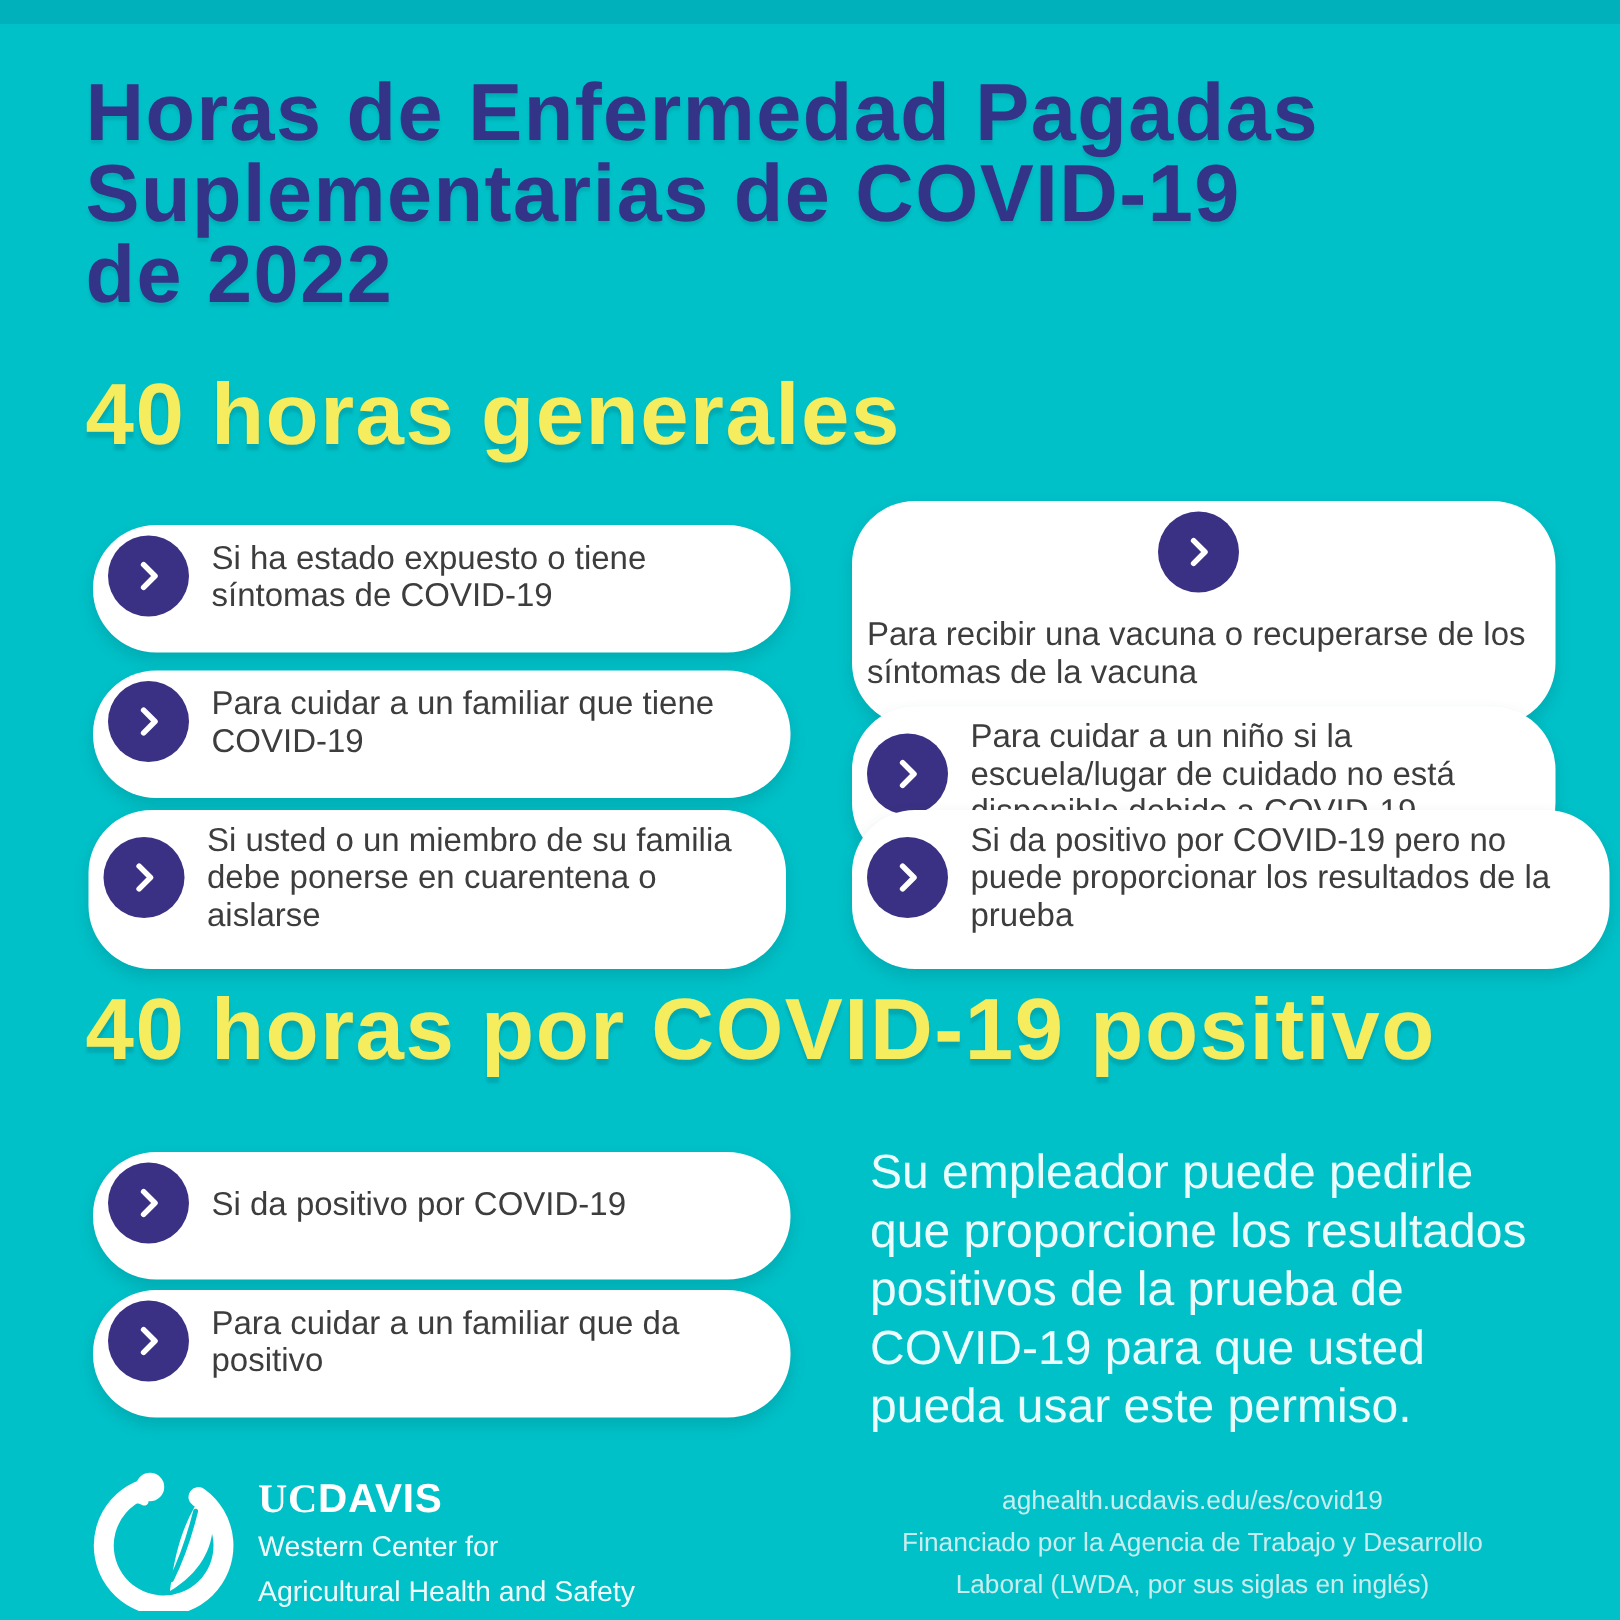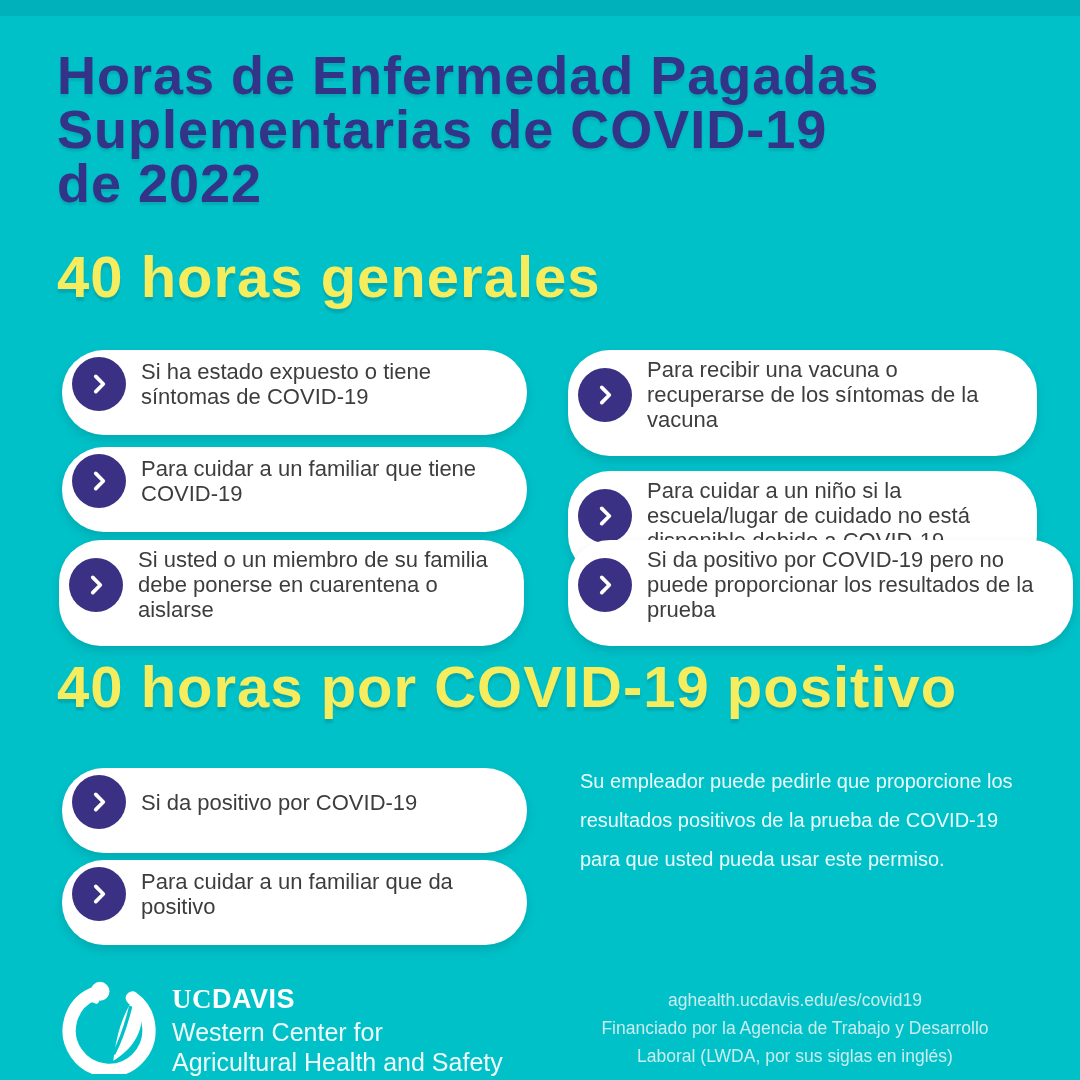--- a/index.html
+++ b/index.html
@@ -31,37 +31,37 @@
   }
   .bullet{
     width:54px;height:54px;border-radius:50%;background:#3a3184;
     display:flex;align-items:center;justify-content:center;flex:0 0 54px;
   }
   .pill-text{color:#3d3d3d;font-size:22px;line-height:25px;}
 
   .a1{left:62px;top:350px;width:465px;}
   .a2{left:62px;top:447px;width:465px;}
   .a3{left:59px;top:540px;width:465px;}
-  .b1{left:568px;top:350px;width:469px;}
+  .b1{left:568px;top:334px;width:469px;flex-direction:column;}
   .b2{left:568px;top:471px;width:469px;}
   .b3{left:568px;top:540px;width:505px;}
   .c1{left:62px;top:768px;width:465px;}
   .c2{left:62px;top:860px;width:465px;}
 
   .note{
     position:absolute;left:580px;top:762px;width:452px;margin:0;
-    color:#ecfdfd;font-size:20px;line-height:39px;
+    color:#ecfdfd;font-size:32px;line-height:39px;
   }
 
   .logo{position:absolute;left:62px;top:979px;width:95px;height:95px;}
   .brand{position:absolute;left:172px;top:984px;}
   .wordmark{font-size:27px;line-height:30px;color:#ffffff;letter-spacing:0.5px;}
   .uc{font-family:"Liberation Serif",serif;font-weight:bold;}
   .davis{font-family:"Liberation Sans",sans-serif;font-weight:bold;text-align:right;}
-  .org{font-size:25px;line-height:30px;color:#f0fcfc;}
+  .org{font-size:19px;line-height:30px;color:#f0fcfc;}
   .org.first{margin-top:3px;}
 
   .footer-right{
     position:absolute;left:545px;top:986px;width:500px;text-align:center;
     color:#c9ecee;font-size:17.5px;line-height:28px;
   }
   .footer-url{color:#c9ecee;}
 </style>
 </head>
 <body>

